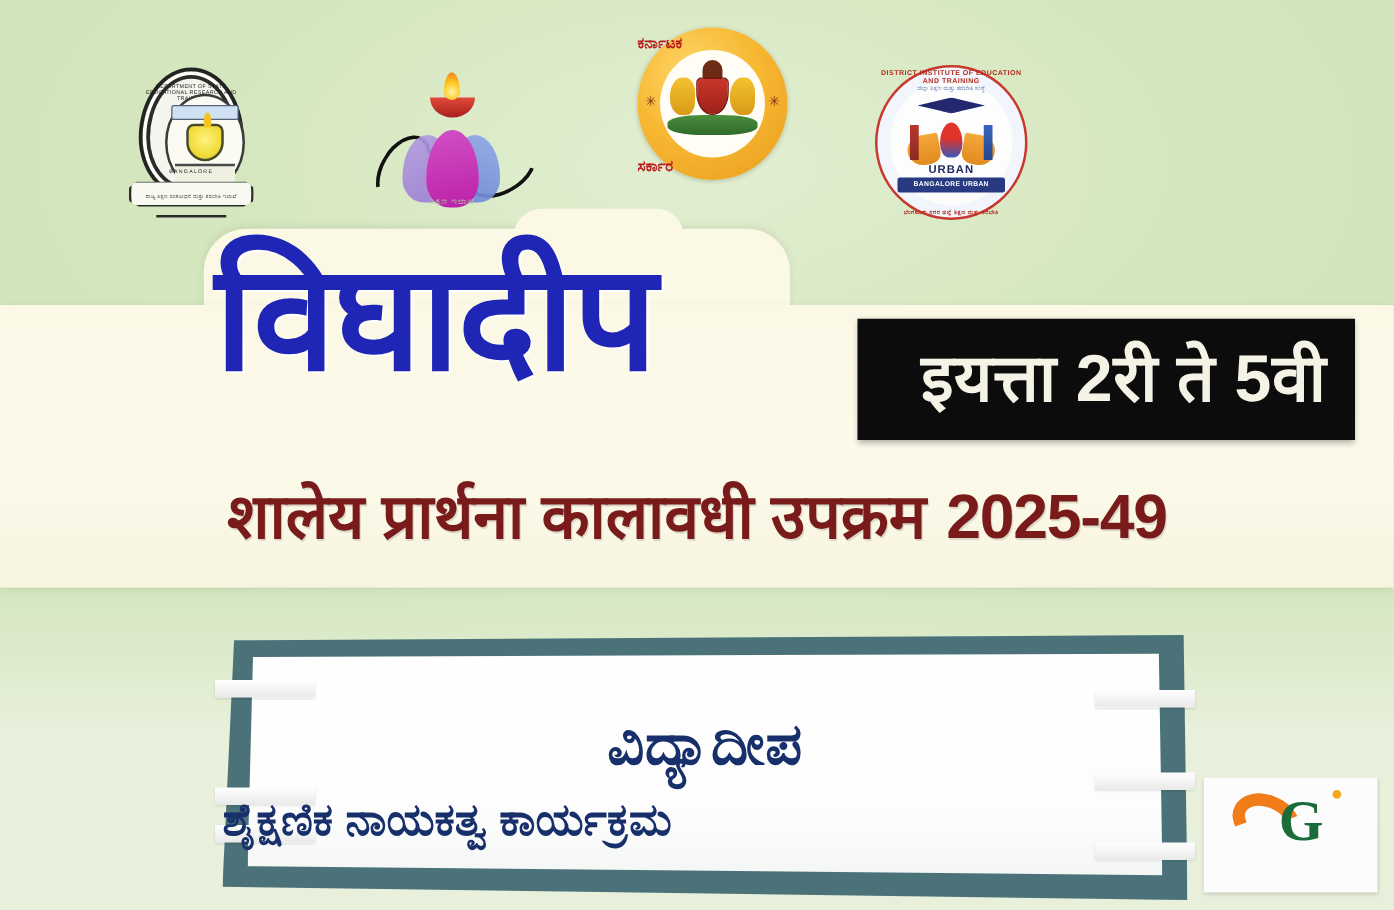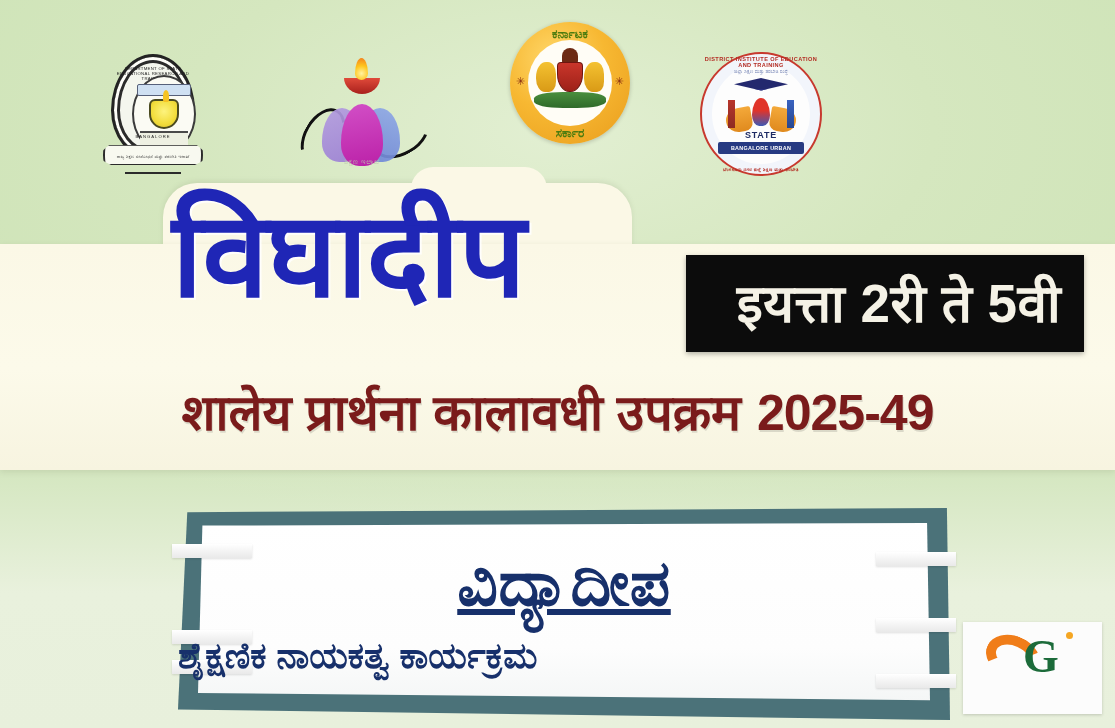--- a/index.html
+++ b/index.html
@@ -124,22 +124,22 @@
   #logo-karnataka .ring{
     position:absolute; inset:0; border-radius:50%;
     background:radial-gradient(circle at 36% 30%, #ffd76a 0%, #f7b832 45%, #e99c1c 100%);
     box-shadow:0 1px 4px rgba(0,0,0,.2);
   }
   #logo-karnataka .face{
     position:absolute; left:18px; top:18px; right:18px; bottom:18px;
     border-radius:50%; background:#fffdf6;
   }
   #logo-karnataka .ktxt-t, #logo-karnataka .ktxt-b{
-    position:absolute; left:0; width:100%; text-align:center;
-    font-size:12px; font-weight:bold; color:#4d7c0f;
+    position:absolute; left:0; width:100%; text-align:left;
+    font-size:12px; font-weight:bold; color:#b91c1c;
   }
   #logo-karnataka .ktxt-t{ top:5px; }
   #logo-karnataka .ktxt-b{ bottom:4px; }
   #logo-karnataka .star{
     position:absolute; top:53px; font-size:11px; color:#8a2f10;
   }
   #logo-karnataka .s-l{ left:6px; }
   #logo-karnataka .s-r{ right:6px; }
   #logo-karnataka .shield{
     position:absolute; left:47px; top:40px; width:26px; height:30px;
@@ -306,24 +306,23 @@
     position:absolute; height:14px;
     background:linear-gradient(180deg,#ffffff,#e9e9e9);
     box-shadow:0 1px 2px rgba(0,0,0,.12);
   }
   .tear.l{ left:-6px; width:80px; }
   .tear.r{ right:-6px; width:80px; }
   .t1{ top:36px; } .t2{ top:122px; } .t3{ top:152px; }
   .t4{ top:44px; } .t5{ top:110px; } .t6{ top:166px; }
 
   #board .k-title{
-    position:absolute; left:0; top:36px; width:100%; text-align:center;
-    font-size:63px; font-weight:bold; color:#17306b; line-height:78px;
+    position:absolute; left:0; top:48px; width:100%; text-align:center;
+    font-size:46px; font-weight:bold; color:#17306b; line-height:78px;
     letter-spacing:.5px;
-    text-decoration:underline;
   }
   #board .k-sub{
     position:absolute; left:0; top:124px; width:100%; text-align:left;
     font-size:36px; font-weight:bold; color:#17306b; line-height:48px;
   }
 
   
   #guruji{
     position:absolute; left:963px; top:622px; width:139px; height:92px;
     background:#fcfcfc; z-index:8;
@@ -402,21 +401,21 @@
   <div class="logo" id="logo-diet">
     <div class="ring"></div>
     <div class="arc-top">DISTRICT INSTITUTE OF EDUCATION AND TRAINING</div>
     <div class="arc-k">ಜಿಲ್ಲಾ ಶಿಕ್ಷಣ ಮತ್ತು ತರಬೇತಿ ಸಂಸ್ಥೆ</div>
     <div class="cap"></div>
     <div class="hand-l"></div>
     <div class="hand-r"></div>
     <div class="pencil"></div>
     <div class="pen"></div>
     <div class="flame"></div>
-    <div class="diet-word">STATE</div>
+    <div class="diet-word">URBAN</div>
     <div class="blue-bar">
       <span>BANGALORE URBAN</span>
     </div>
     <div class="arc-bot">ಬೆಂಗಳೂರು ನಗರ ಜಿಲ್ಲೆ ಶಿಕ್ಷಣ ಮತ್ತು ತರಬೇತಿ</div>
   </div>
 
 
 </div>
 
 <div id="cream-tab"></div>

